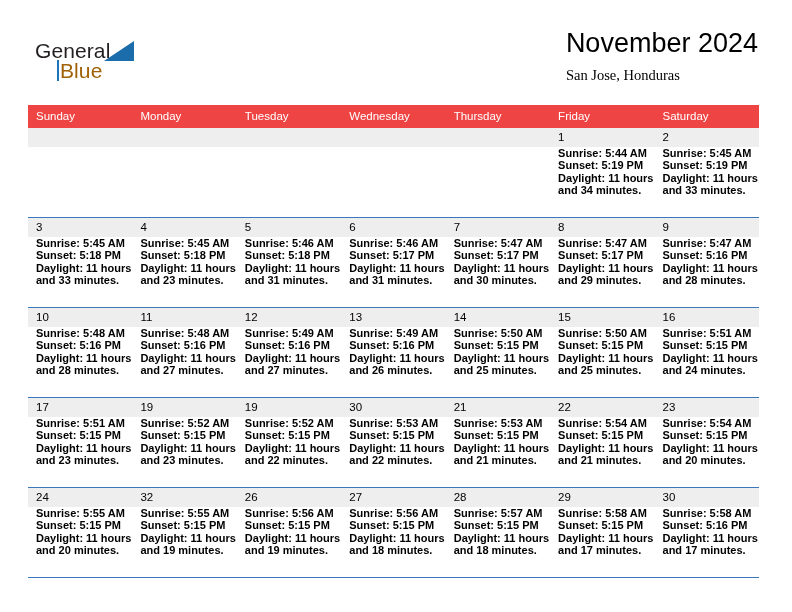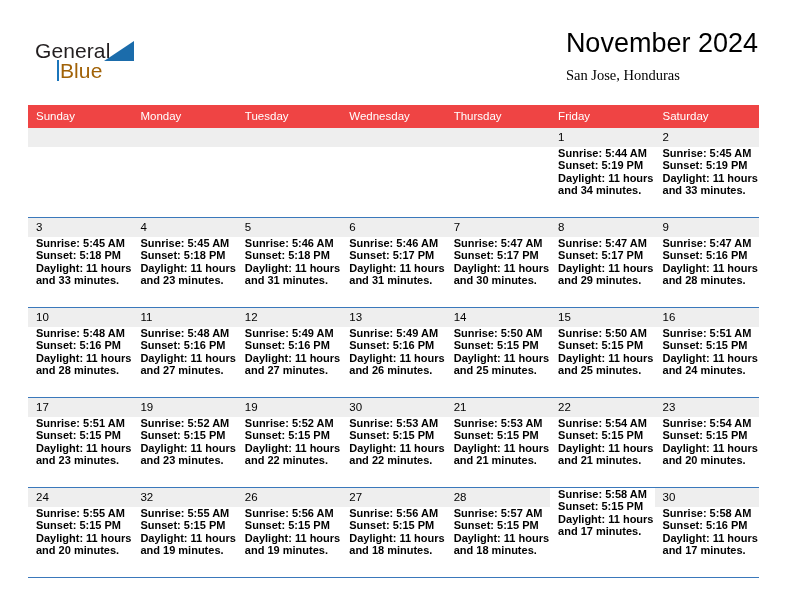--- a/index.html
+++ b/index.html
@@ -493,20 +493,21 @@
       <div class="day">
         <span class="day-number">28</span>
         <div class="day-body">
           <div>Sunrise: 5:57 AM</div>
           <div>Sunset: 5:15 PM</div>
           <div>Daylight: 11 hours</div>
           <div>and 18 minutes.</div>
         </div>
       </div>
       <div class="day">
+        <span class="day-number">29</span>
         <div class="day-body">
           <div>Sunrise: 5:58 AM</div>
           <div>Sunset: 5:15 PM</div>
           <div>Daylight: 11 hours</div>
           <div>and 17 minutes.</div>
         </div>
       </div>
       <div class="day">
         <span class="day-number">30</span>
         <div class="day-body">

